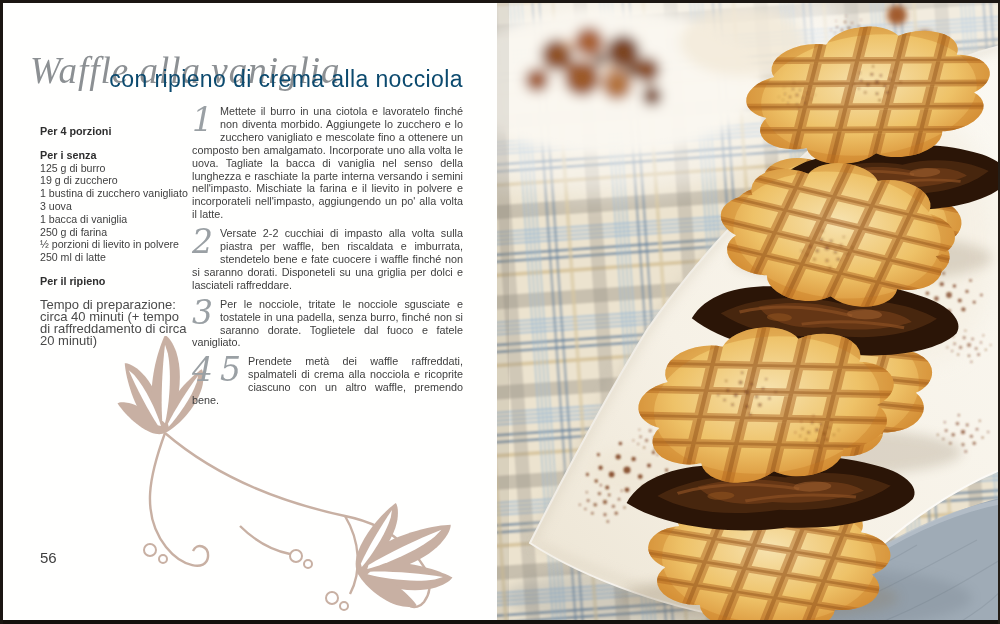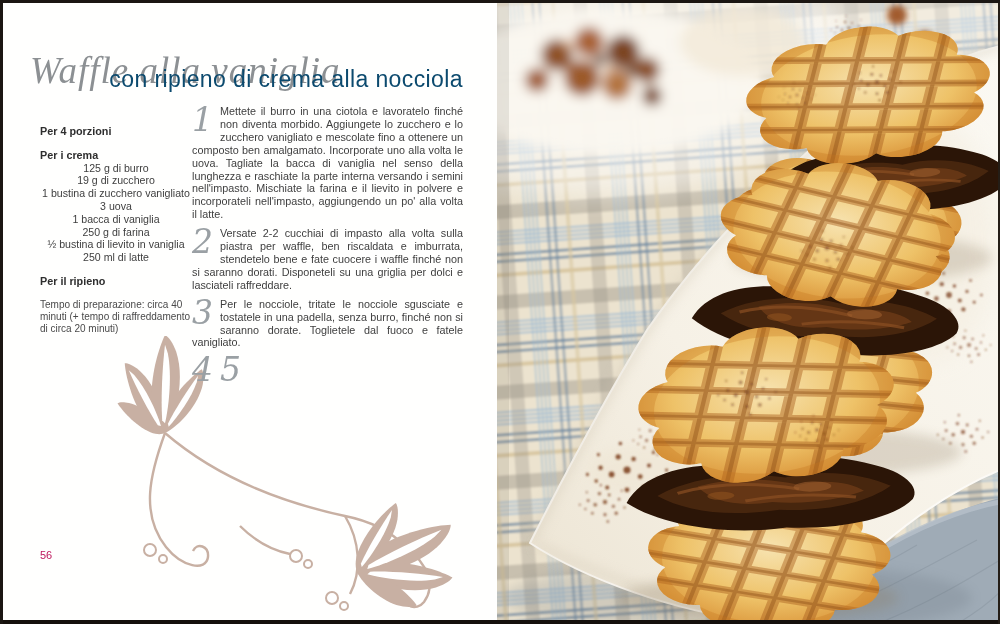--- a/index.html
+++ b/index.html
@@ -10,28 +10,28 @@
   
   .left-page{position:absolute;left:0;top:0;width:497px;height:624px;background:#fffffe;}
   .title{position:absolute;left:30px;top:20px;width:440px;
          font-family:Liberation Serif, serif;font-style:italic;font-weight:400;
          font-size:37px;letter-spacing:1px;color:#8c9093;margin-top:29px;}
   .subtitle{position:absolute;left:0;top:66px;width:463px;text-align:right;
             font-size:23px;letter-spacing:.4px;color:#0c4a6e;}
   .ingredients{position:absolute;left:40px;top:125px;width:152px;
                font-size:10.6px;line-height:12.8px;color:#3e3e3e;z-index:2;}
   .ingredients h3{margin:0;font-size:10.8px;font-weight:bold;color:#2e2e2e;}
-  .ingredients ul{margin:0;padding:0;list-style:none;text-align:center;}
+  .ingredients ul{margin:0;padding:0;list-style:none;}
   .ing-gap{height:11px;}
-  .prep{margin-top:11px;font-size:10px;line-height:12.2px;color:#4a4a4a;}
+  .prep{margin-top:11px;font-size:13px;line-height:12.2px;color:#4a4a4a;}
   .steps{position:absolute;left:192px;top:105px;width:271px;z-index:2;}
   .step{margin:0 0 6px 0;text-align:justify;font-size:10.8px;line-height:12.9px;color:#3e3e3e;}
   .stepnum{float:left;font-family:"DejaVu Serif",serif;font-style:italic;font-weight:400;
            font-size:33px;line-height:27px;color:#9aa0a4;margin:1px 7px 0 0;}
-  .pageno{position:absolute;left:40px;top:549px;font-size:11px;color:#be185d;z-index:2;}
+  .pageno{position:absolute;left:40px;top:549px;font-size:15px;color:#404040;z-index:2;}
   .ornament{position:absolute;left:110px;top:336px;width:378px;height:285px;z-index:1;}
   
   .photo{position:absolute;left:497px;top:0;width:503px;height:624px;background:#e9dfca;}
   .photo svg{display:block;}
 </style>
 </head>
 <body>
 
 <div class="spread">
 
@@ -84,42 +84,42 @@
         <circle cx="186" cy="220" r="6"></circle>
           <circle cx="198" cy="228" r="4"></circle>
         <circle cx="222" cy="262" r="6"></circle>
           <circle cx="234" cy="270" r="4"></circle>
       </g>
     </svg>
 
     <div class="ingredients">
       <h3>Per 4 porzioni</h3>
       <div class="ing-gap"></div>
-      <h3>Per i crema</h3>
+      <h3>Per i senza</h3>
       <ul>
         <li>125 g di burro</li>
         <li>19 g di zucchero</li>
         <li>1 bustina di zucchero vanigliato</li>
         <li>3 uova</li>
         <li>1 bacca di vaniglia</li>
         <li>250 g di farina</li>
-        <li>½ bustina di lievito in vaniglia</li>
+        <li>½ porzioni di lievito in polvere</li>
         <li>250 ml di latte</li>
       </ul>
       <div class="ing-gap"></div>
       <h3>Per il ripieno</h3>
       <div class="prep">Tempo di preparazione: circa 40 minuti (+ tempo di raffreddamento di circa 20 minuti)</div>
     </div>
 
     <div class="steps">
       <p class="step"><span class="stepnum">1</span><span>Mettete il burro in una ciotola e lavoratelo finché non diventa morbido. Aggiungete lo zucchero e lo zucchero vanigliato e mescolate fino a ottenere un composto ben amalgamato. Incorporate uno alla volta le uova. Tagliate la bacca di vaniglia nel senso della lunghezza e raschiate la parte interna versando i semini nell'impasto. Mischiate la farina e il lievito in polvere e incorporateli nell'impasto, aggiungendo un po' alla volta il latte.</span></p>
       <p class="step"><span class="stepnum">2</span><span>Versate 2-2 cucchiai di impasto alla volta sulla piastra per waffle, ben riscaldata e imburrata, stendetelo bene e fate cuocere i waffle finché non si saranno dorati. Disponeteli su una griglia per dolci e lasciateli raffreddare.</span></p>
       <p class="step"><span class="stepnum">3</span><span>Per le nocciole, tritate le nocciole sgusciate e tostatele in una padella, senza burro, finché non si saranno dorate. Toglietele dal fuoco e fatele vanigliato.</span></p>
       <p class="step"><span class="stepnum">4</span></p>
-      <p class="step"><span class="stepnum">5</span></p>
+      <p class="step"><span class="stepnum">5</span><span>Prendete metà dei waffle raffreddati, spalmateli di crema alla nocciola e ricoprite ciascuno con un altro waffle, premendo bene.</span></p>
     </div>
 
     <div class="pageno">56</div>
   </div>
 
   <div class="photo">
     <svg width="503" height="624" viewBox="0 0 503 624">
       <defs>
         <pattern id="plaid" width="90" height="90" patternUnits="userSpaceOnUse">
           <rect width="90" height="90" fill="#ece3cf"></rect>

